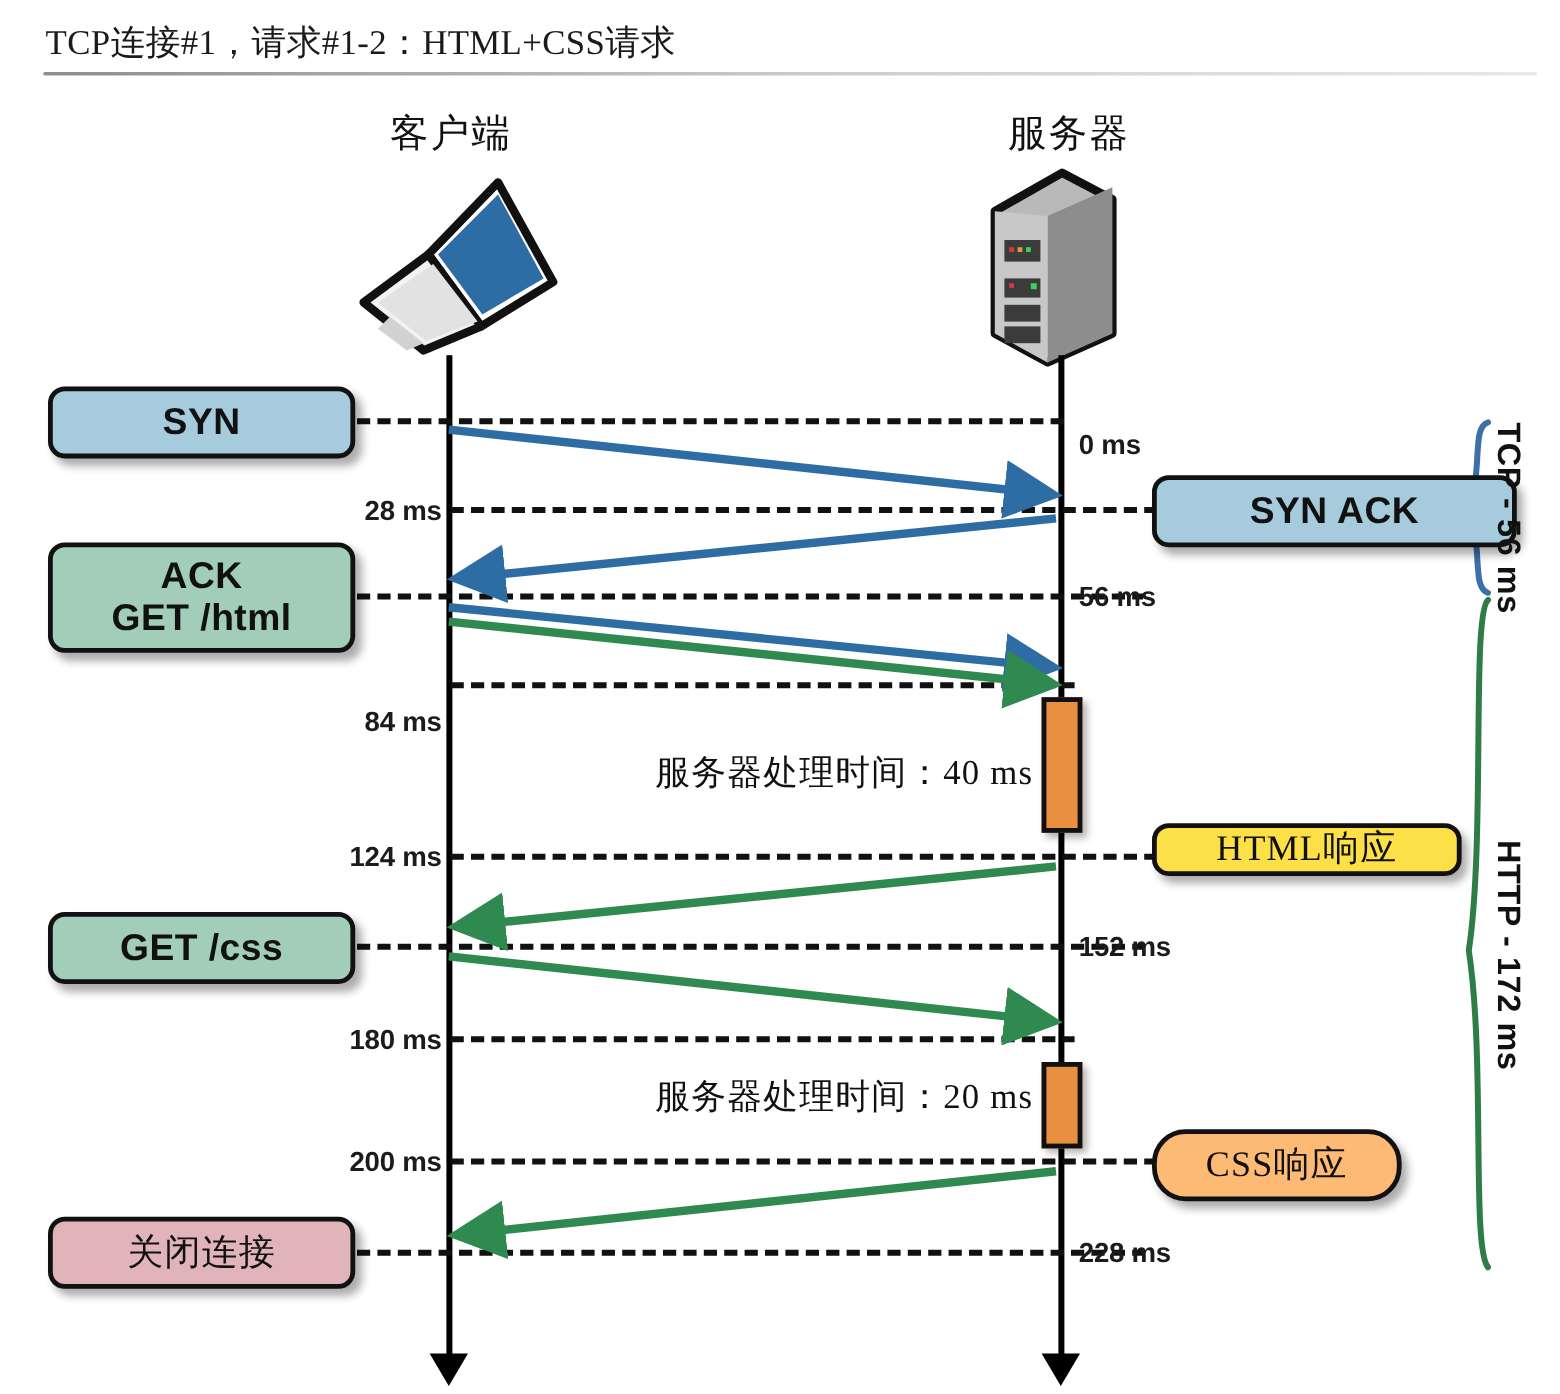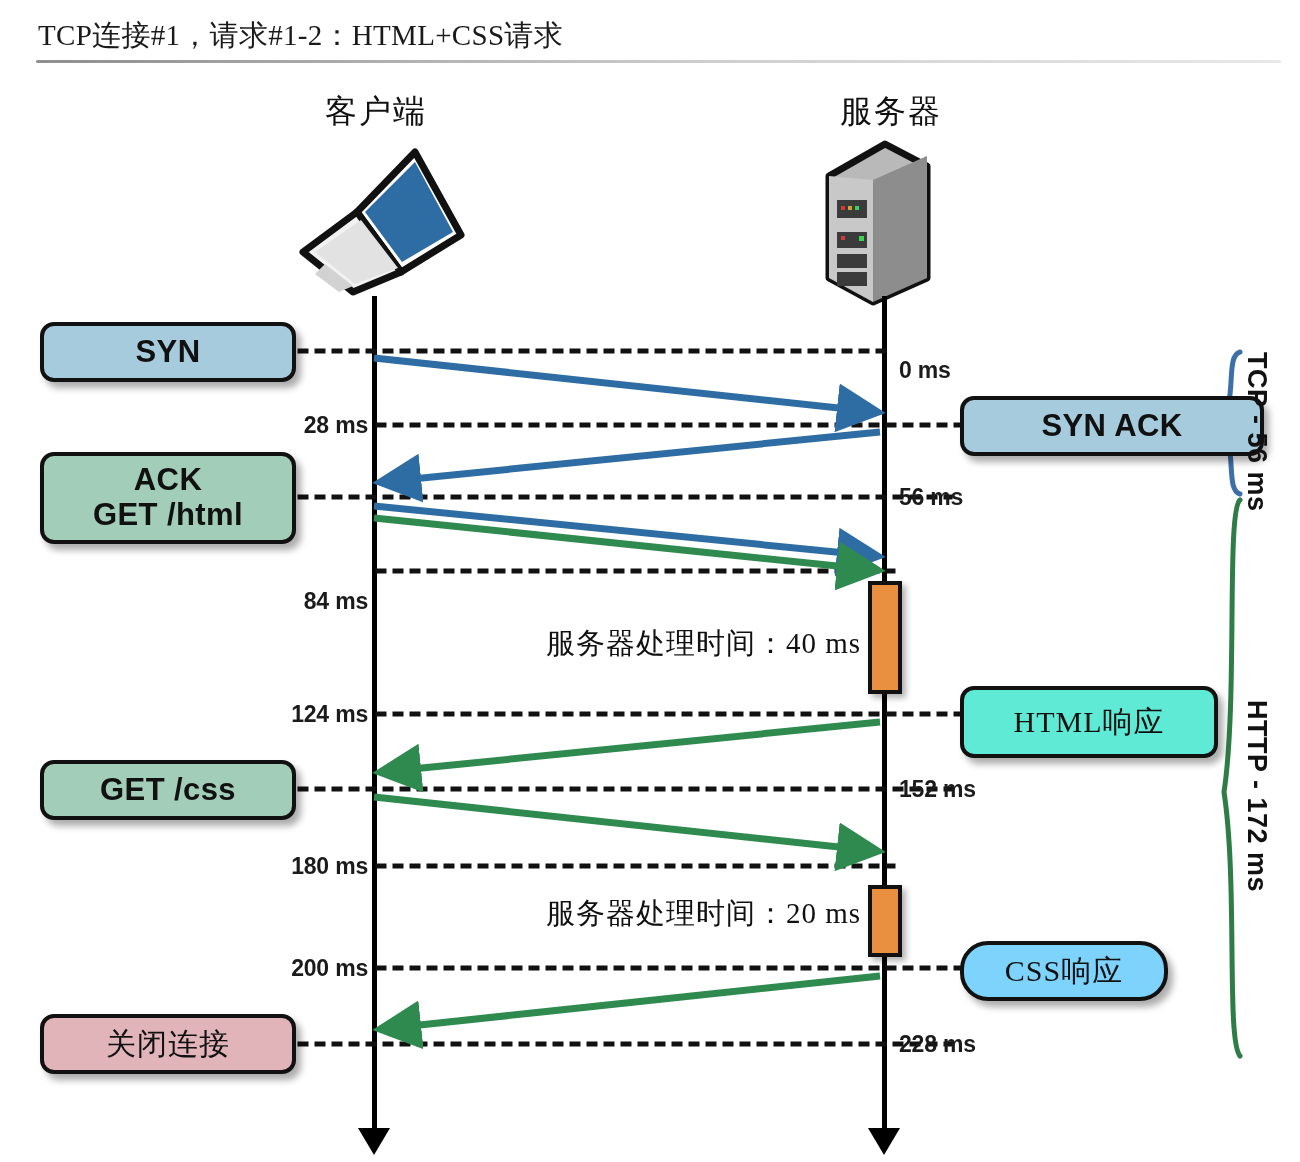--- a/index.html
+++ b/index.html
@@ -254,29 +254,29 @@
 
   <div class="msg-box" style="left:960px; top:396px; width:304px; height:60px; background:#a5cbdd;">
     <div class="line">SYN ACK</div>
   </div>
 
   <div class="msg-box" style="left:40px; top:452px; width:256px; height:92px; background:#a2cdb8;">
     <div class="line">ACK</div>
     <div class="line">GET /html</div>
   </div>
 
-  <div class="msg-box serif" style="left:960px; top:686px; width:258px; height:72px; background:#5eead4;">
+  <div class="msg-box serif" style="left:960px; top:686px; width:258px; height:44px; background:#fde047;">
     <div class="line">HTML响应</div>
   </div>
 
   <div class="msg-box" style="left:40px; top:760px; width:256px; height:60px; background:#a2cdb8;">
     <div class="line">GET /css</div>
   </div>
 
-  <div class="msg-box serif" style="left:960px; top:941px; width:208px; height:60px; background:#7dd3fc;border-radius:28px;">
+  <div class="msg-box serif" style="left:960px; top:941px; width:208px; height:60px; background:#fdba74;border-radius:28px;">
     <div class="line">CSS响应</div>
   </div>
 
   <div class="msg-box serif" style="left:40px; top:1014px; width:256px; height:60px; background:#e0b4b8;">
     <div class="line">关闭连接</div>
   </div>
 
   <div class="proc-label" style="left:546px; top:624px;text-align:right;">服务器处理时间：40 ms</div>
   <div class="proc-bar" style="left:868px; top:581px; width:34px; height:113px; background:#e8903f;"></div>
 

